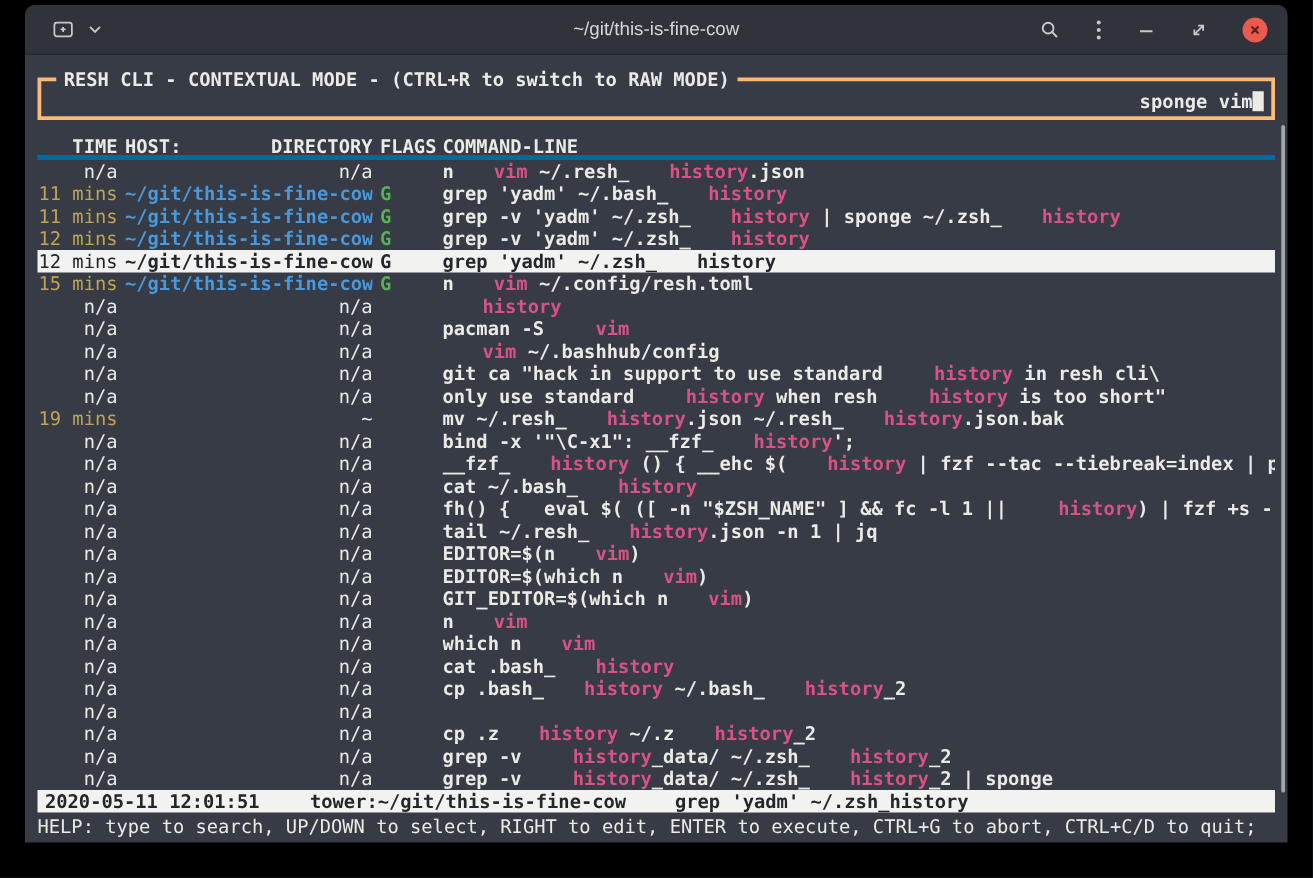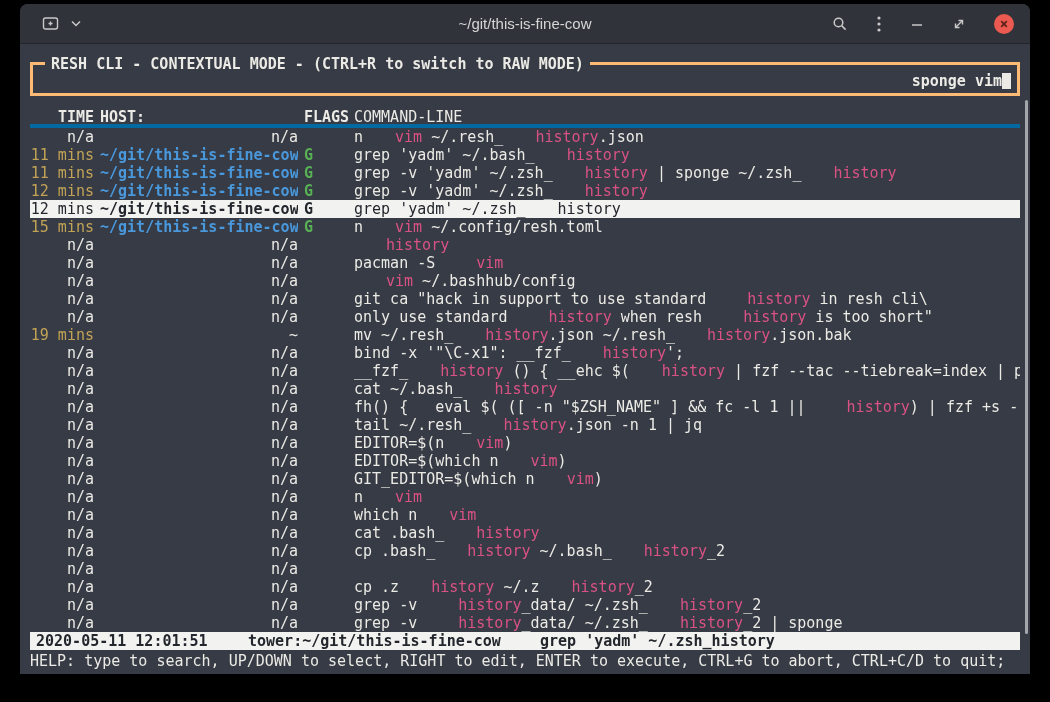--- a/index.html
+++ b/index.html
@@ -26,24 +26,24 @@
   .terminal{position:relative;height:629px;padding:8px 10px 0 10px;font-family:"DejaVu Sans Mono",monospace;font-size:15px;line-height:18px;color:var(--fg);}
   .search-box{margin-top:10px;border:3px solid #fdba74;position:relative;height:34px;padding:7px 6px;text-align:right;}
   .search-box-title{position:absolute;top:-10px;left:12px;background:var(--term-bg);padding:0 6px;font-weight:bold;white-space:pre;}
   .search-query{font-weight:bold;white-space:pre;}
   .cursor{display:inline-block;width:9px;height:16px;background:var(--fg);vertical-align:-3px;}
   .table-header{display:flex;margin-top:12px;height:20px;font-weight:bold;border-bottom:4px solid #0369a1;white-space:pre;}
   .row{display:flex;height:18px;white-space:pre;}
   .c-time{width:64px;text-align:right;flex:none;overflow:hidden;}
   .gap{width:6px;flex:none;}
   .c-dir{width:198px;text-align:right;flex:none;overflow:hidden;}
-  .c-dir-h{display:flex;justify-content:space-between;text-align:left;flex-direction:column;}
+  .c-dir-h{display:flex;justify-content:space-between;text-align:left;}
   .c-flags{width:50px;flex:none;overflow:hidden;color:var(--green);font-weight:700;}
   .table-header .c-flags{color:var(--fg);}
-  .c-cmd{flex:1 1 auto;overflow:hidden;font-weight:400;}
+  .c-cmd{flex:1 1 auto;overflow:hidden;font-weight:700;}
   .t-val{color:var(--gold);}
   .d-acc{color:var(--blue);font-weight:700;}
   .match{color:var(--pink);margin-left:32px;}
   .selected{background:var(--sel-bg);}
   .selected .c-time,.selected .c-dir,.selected .c-flags,.selected .c-cmd,.selected .match,.selected .seg{color:var(--sel-fg);}
   .status-bar{display:grid;grid-template-columns:212px 292px auto;background:var(--sel-bg);color:var(--sel-fg);font-weight:700;height:18px;line-height:18px;padding-left:6px;white-space:pre;overflow:hidden;}
   .help{height:18px;line-height:18px;margin-top:2px;white-space:pre;overflow:hidden;}
   .scrollbar{position:absolute;right:2px;top:56px;width:3px;height:534px;background:rgba(255,255,255,0.55);border-radius:2px;}
 </style>
 </head>

